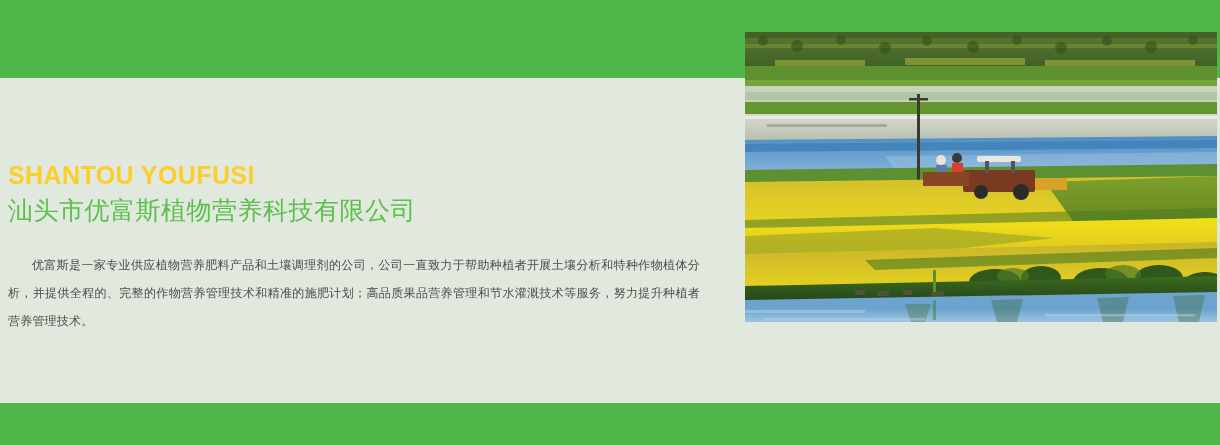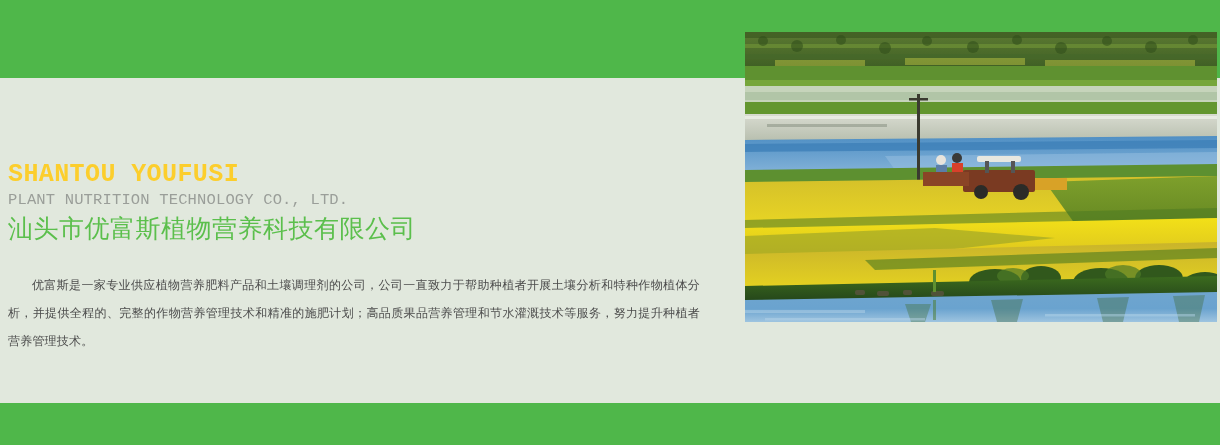--- a/index.html
+++ b/index.html
@@ -42,21 +42,20 @@
     height: 42px;
     background: #4fb74a;
   }
 
   
   .content-left {
     position: absolute;
     left: 0;
     top: 160px;
     width: 730px;
-    font-family: Liberation Mono, monospace;
   }
 
   .brand-en {
     font-size: 25px;
     font-weight: bold;
     letter-spacing: 0.4px;
     color: #fcce2c;
     line-height: 30px;
     padding-left: 8px;
     white-space: nowrap;
@@ -110,21 +109,20 @@
 </style>
 </head>
 <body>
 
 <div class="page">
 
   <div class="band-top"></div>
 
   <div class="content-left">
     <div class="brand-en">SHANTOU YOUFUSI</div>
-    <div class="brand-sub">PLANT NUTRITION TECHNOLOGY CO., LTD.</div>
     <div class="brand-cn">汕头市优富斯植物营养科技有限公司</div>
     <p class="intro">优富斯是一家专业供应植物营养肥料产品和土壤调理剂的公司，公司一直致力于帮助种植者开展土壤分析和特种作物植体分析，并提供全程的、完整的作物营养管理技术和精准的施肥计划；高品质果品营养管理和节水灌溉技术等服务，努力提升种植者营养管理技术。</p>
   </div>
 
   <div class="photo">
     <svg viewBox="0 0 472 290" preserveAspectRatio="none">
       <defs>
         <linearGradient id="skyBand" x1="0" y1="0" x2="0" y2="1">
           <stop offset="0%" stop-color="#5c7a32"></stop>
           <stop offset="100%" stop-color="#3f5f24"></stop>

